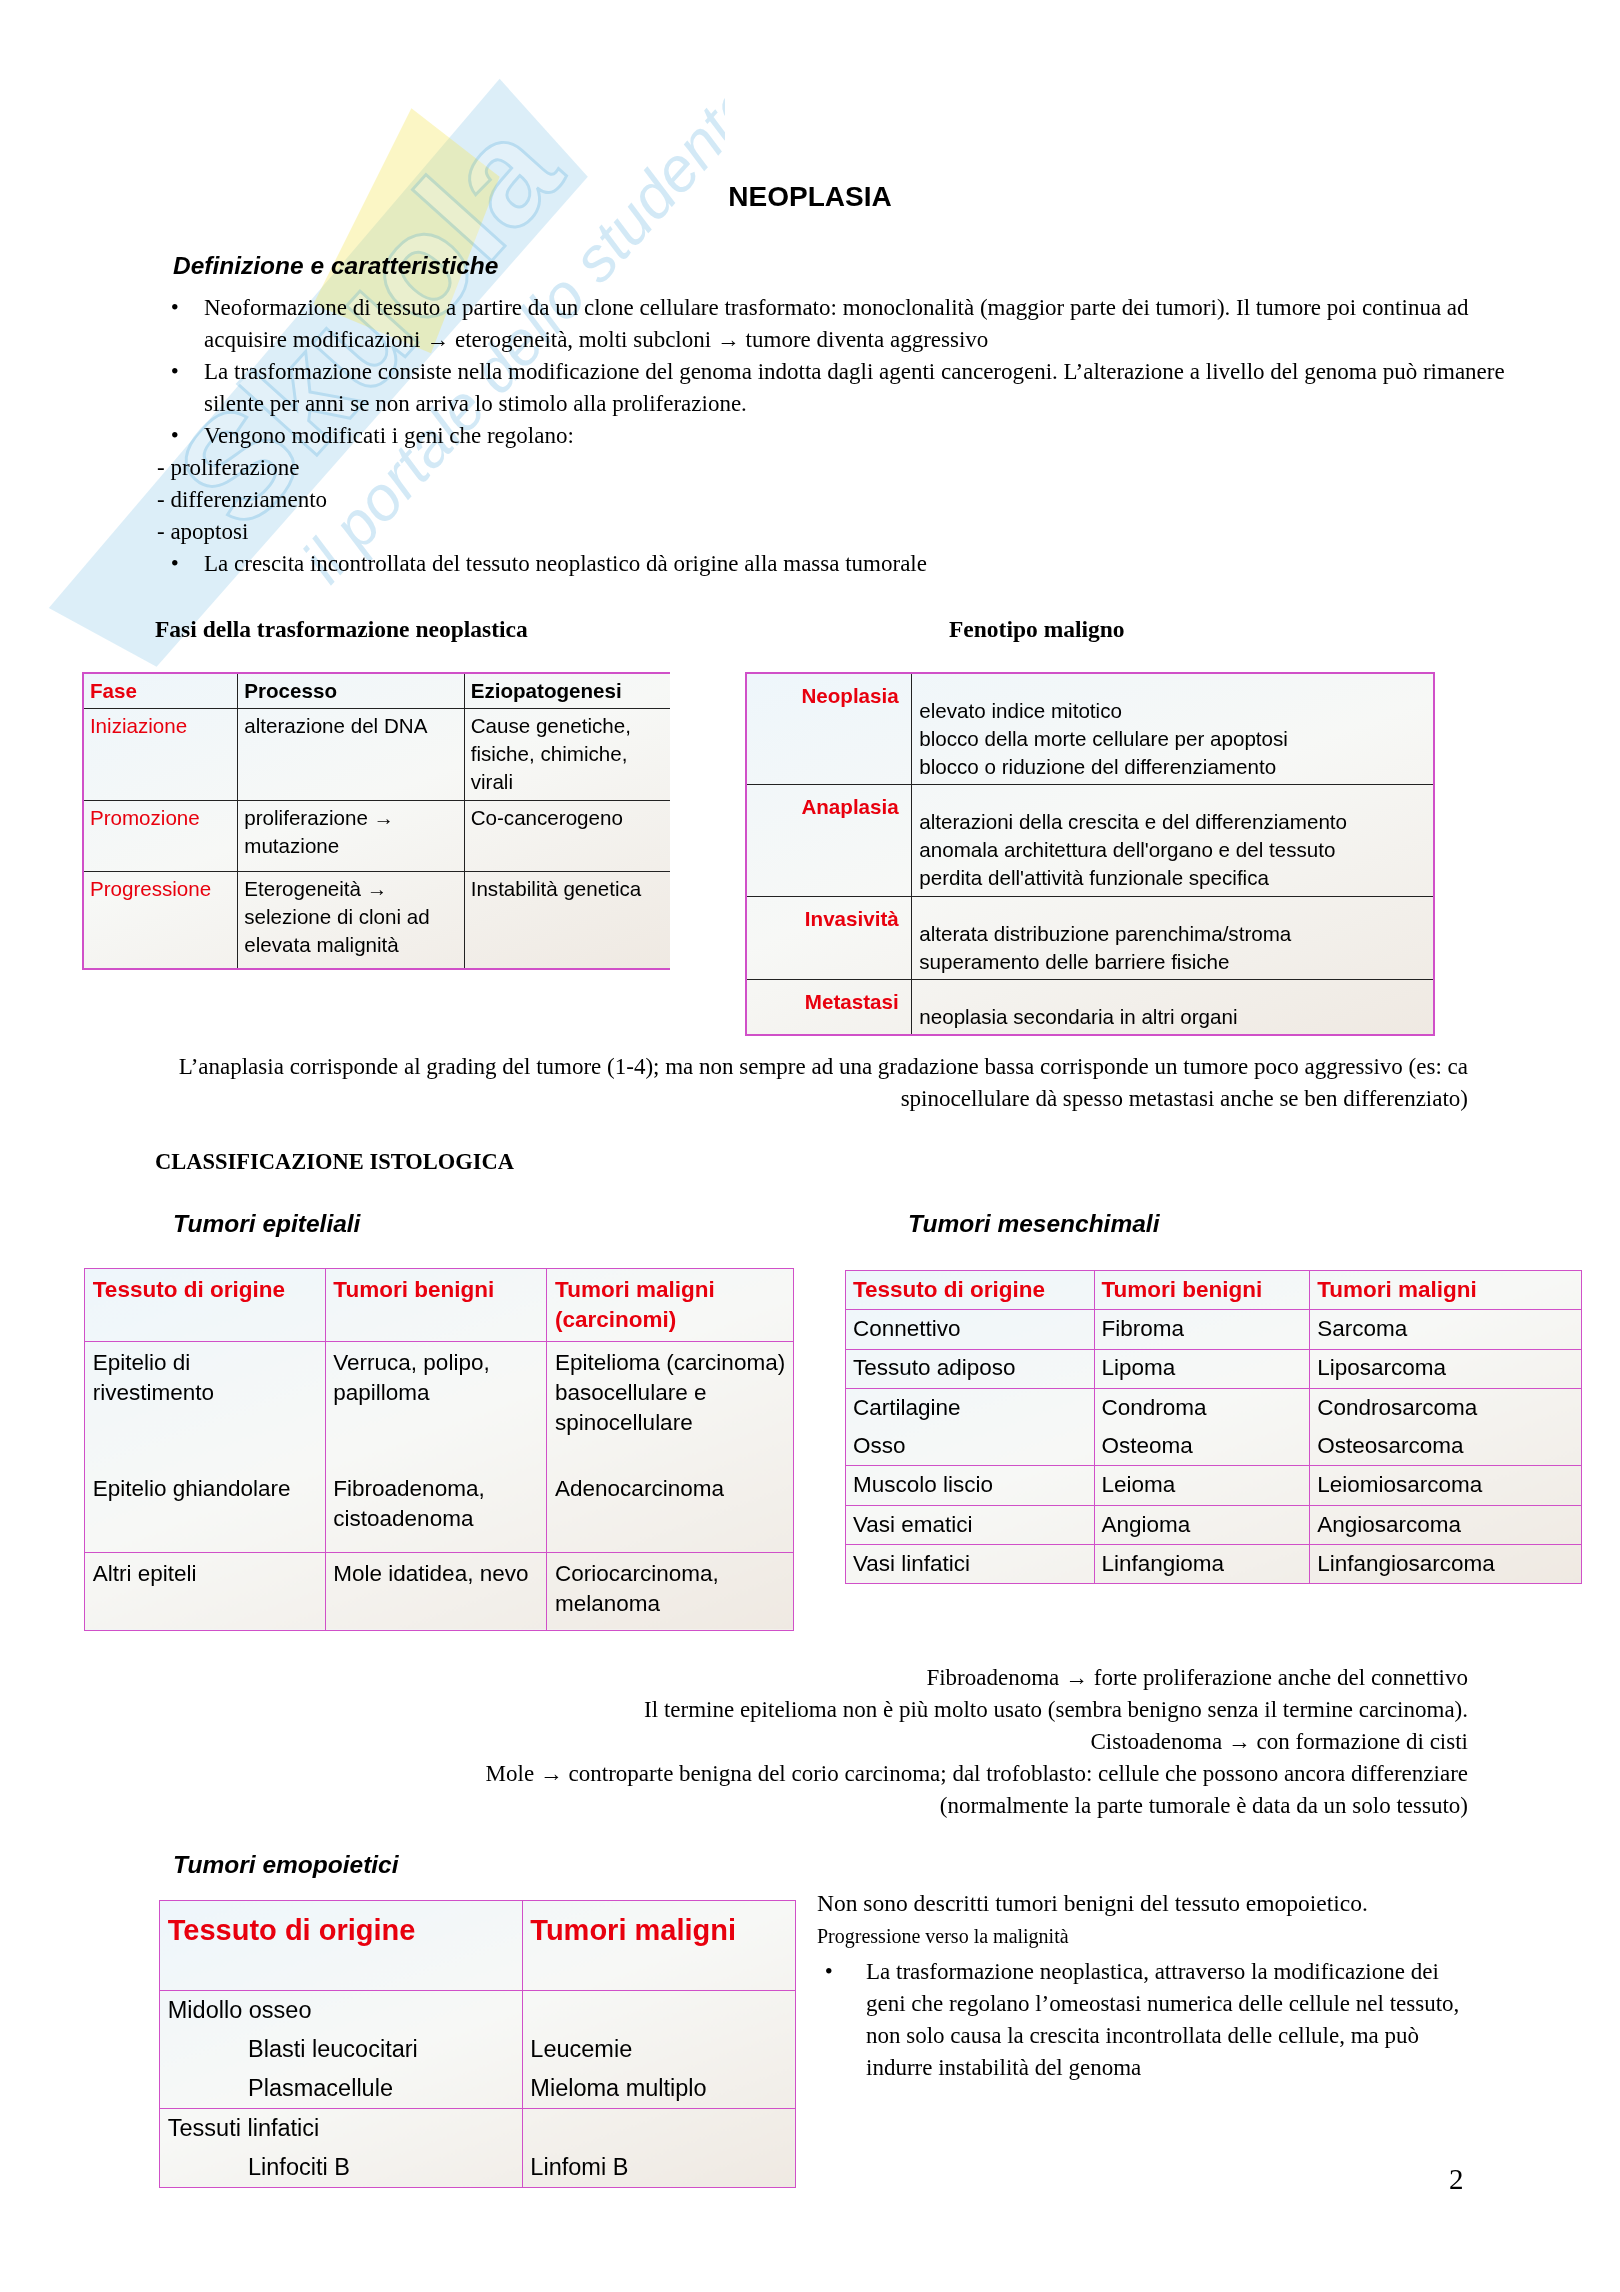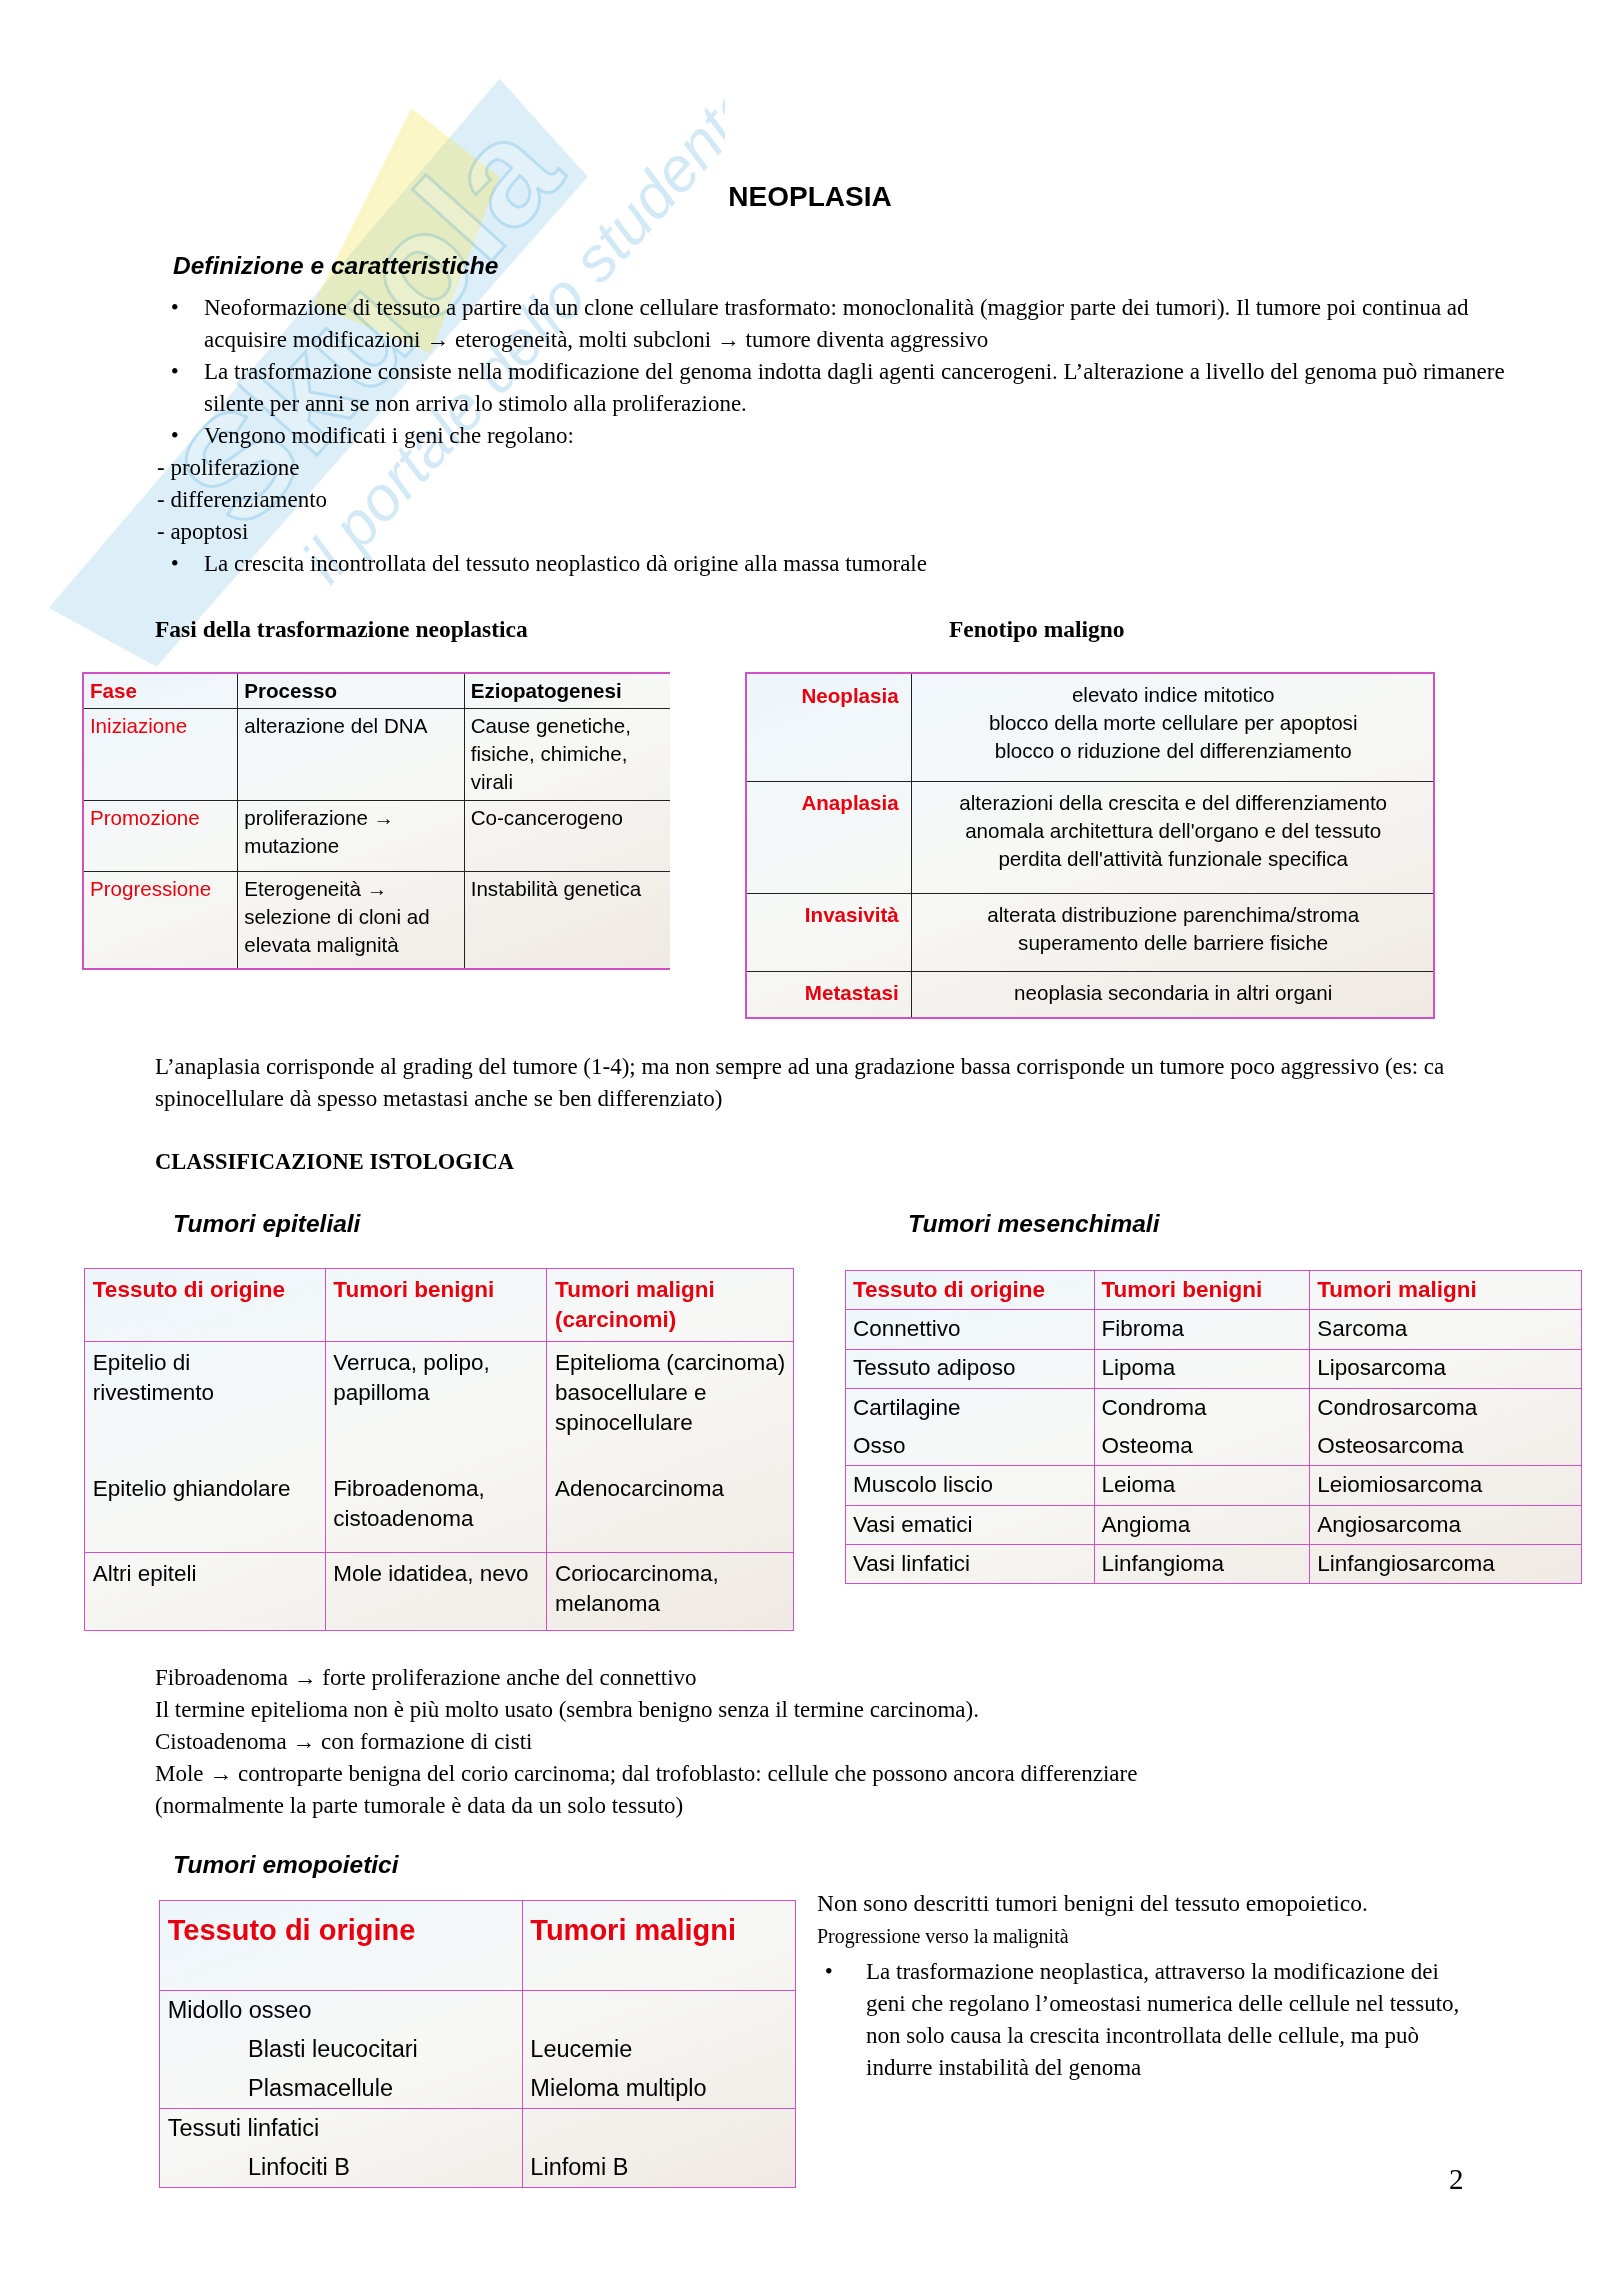--- a/index.html
+++ b/index.html
@@ -9,21 +9,21 @@
   .watermark { position: absolute; left: 39px; top: 59px; width: 686px; height: 608px; pointer-events: none; z-index: 0; }
 
   .page { position: absolute; left: 0; top: 0; width: 1620px; height: 2293px; z-index: 1; }
 
   .title { position: absolute; left: 0; width: 1620px; top: 181px; text-align: center;
            font-family: "Liberation Sans", sans-serif; font-weight: bold; font-size: 28px; }
 
   .h-italic { position: absolute; font-family: "Liberation Sans", sans-serif; font-weight: bold; font-style: italic; font-size: 24.5px; margin-left: 16px; }
   .h-serif-bold { position: absolute; font-family: "Liberation Serif", serif; font-weight: bold; font-size: 23.5px; }
 
-  .body-text { position: absolute; font-size: 23px; line-height: 32px; }
+  .body-text { position: absolute; font-size: 23px; line-height: 32px; text-align: right; }
 
   .bullets { position: absolute; left: 157px; top: 292px; width: 1353px; font-size: 23px; line-height: 32px; }
   .bullet-row { display: flex; }
   .bullet-dot { width: 47px; flex: 0 0 47px; padding-left: 13.7px; }
   .bullet-text { flex: 1; }
   .dash-row { padding-left: 0; }
 
   
   .slide-table { position: absolute; border-collapse: collapse; font-family: "Liberation Sans", sans-serif;
                  background: linear-gradient(160deg, #eef6fb 0%, #f7f8f6 45%, #efe9e2 100%); }
@@ -33,21 +33,21 @@
   .bold { font-weight: bold; }
 
   .t-fasi { left: 82px; top: 672px; width: 588px; font-size: 20.6px; line-height: 28px; border-top: 2px solid #d050c8; }
   .t-fasi td { border-left: 1px solid #222; border-bottom: 1px solid #222; }
   .t-fasi td:first-child { border-left: 2px solid #d050c8; margin-top: 44px; }
   .t-fasi tr:last-child td { border-bottom: 2px solid #d050c8; }
 
   .t-feno { left: 745px; top: 672px; width: 690px; font-size: 20.6px; line-height: 28px; border: 2px solid #d050c8; }
   .t-feno td { border-bottom: 1px solid #222; }
   .t-feno td.lbl { width: 165px; text-align: right; border-right: 1px solid #222; padding-right: 11.8px; padding-top: 7.8px; font-weight: bold; }
-  .t-feno td.val { padding-left: 7.8px; padding-top: 7px; text-align: center; }
+  .t-feno td.val { padding-left: 7.8px; padding-top: 23px; }
 
   .t-epi { left: 84px; top: 1268px; width: 710px; font-size: 22.5px; line-height: 30px; border: 1px solid #d050c8; }
   .t-epi td { border-left: 1px solid #d050c8; padding: 5.9px 7.8px; }
   .t-epi tr.hdr td { border-bottom: 1px solid #d050c8; }
   .t-epi tr.sep td { border-top: 1px solid #d050c8; }
 
   .t-mes { left: 845px; top: 1270px; width: 737px; font-size: 22.5px; line-height: 26.5px; border: 1px solid #d050c8; }
   .t-mes td { border: 1px solid #d050c8; padding: 5.9px 6.9px 5.9px 6.9px; }
   .t-mes td.nb { border-bottom: none; }
   .t-mes td.nt { border-top: none; }

